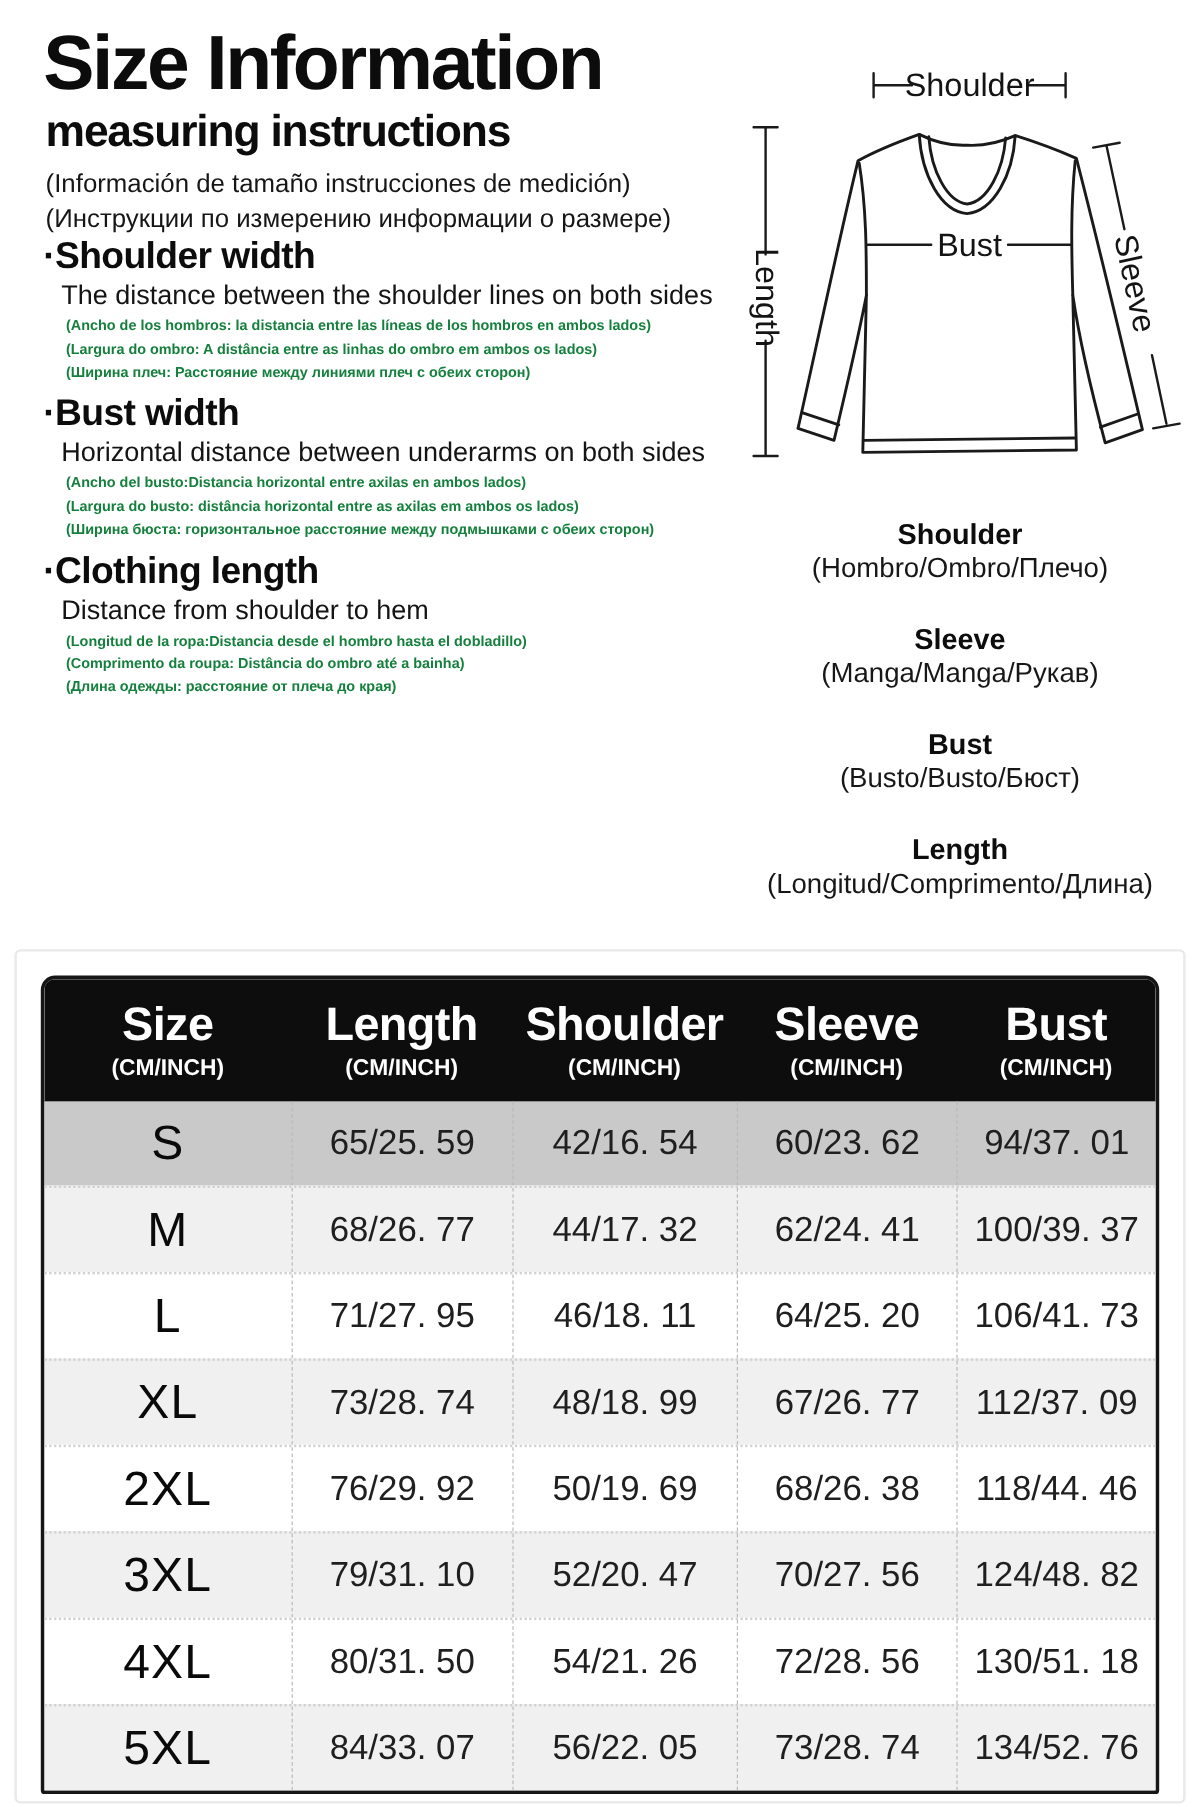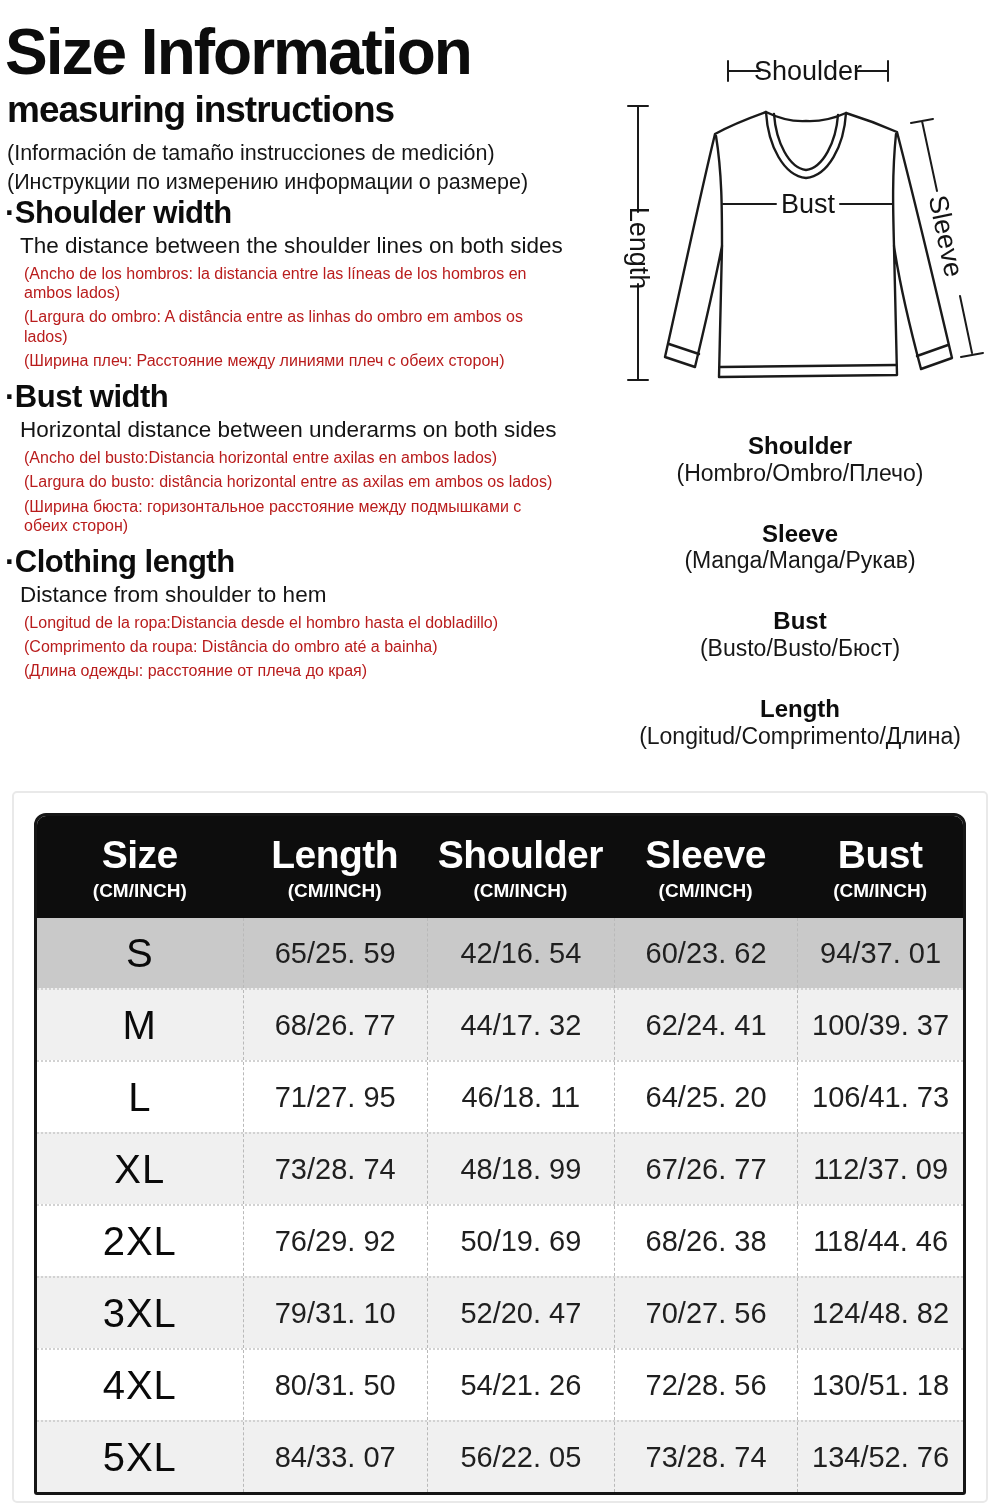--- a/index.html
+++ b/index.html
@@ -1,28 +1,28 @@
 <!DOCTYPE html>
 <html><head>
 <meta charset="utf-8">
 <style>
   html,body{margin:0;padding:0;}
   body{width:1000px;height:1506px;background:#ffffff;position:relative;
        font-family:"Liberation Sans",sans-serif;color:#111;overflow:hidden;}
 
   
-  .left-col{position:absolute;left:5px;top:20px;width:592px;}
+  .left-col{position:absolute;left:36px;top:20px;width:592px;}
   .title{font-size:64px;font-weight:700;letter-spacing:-2px;line-height:1.02;margin:0;color:#0c0c0c;}
   .subtitle{font-size:37px;font-weight:700;letter-spacing:-1px;margin:4px 0 0 2px;color:#0c0c0c;}
   .translations{margin:8px 0 0 2px;font-size:21.5px;line-height:1.32;color:#161616;}
   .sections{}
   .section{margin-bottom:10px;}
   .sec-head{font-size:31px;font-weight:700;letter-spacing:-0.5px;line-height:1.1;margin:0;color:#0c0c0c;}
   .sec-desc{font-size:22.5px;margin:2px 0 0 15px;line-height:1.2;color:#141414;}
-  .sec-note{font-size:16px;margin:5px 0 0 19px;line-height:1.2;max-width:545px;color:#b91c1c;}
+  .sec-note{font-size:12px;margin:5px 0 0 19px;line-height:1.2;max-width:545px;color:#15803d;font-weight:bold;}
 
   
   .diagram-svg{position:absolute;left:600px;top:28px;width:400px;height:400px;}
   .diagram-svg text{font-family:"Liberation Sans",sans-serif;font-size:27px;fill:#141414;}
   .legend{position:absolute;left:600px;top:432px;width:400px;text-align:center;}
   .legend-item{margin-bottom:33px;}
   .legend-name{font-size:24px;font-weight:700;line-height:1.15;color:#0d0d0d;}
   .legend-tr{font-size:23px;line-height:1.18;color:#171717;}
 
   

